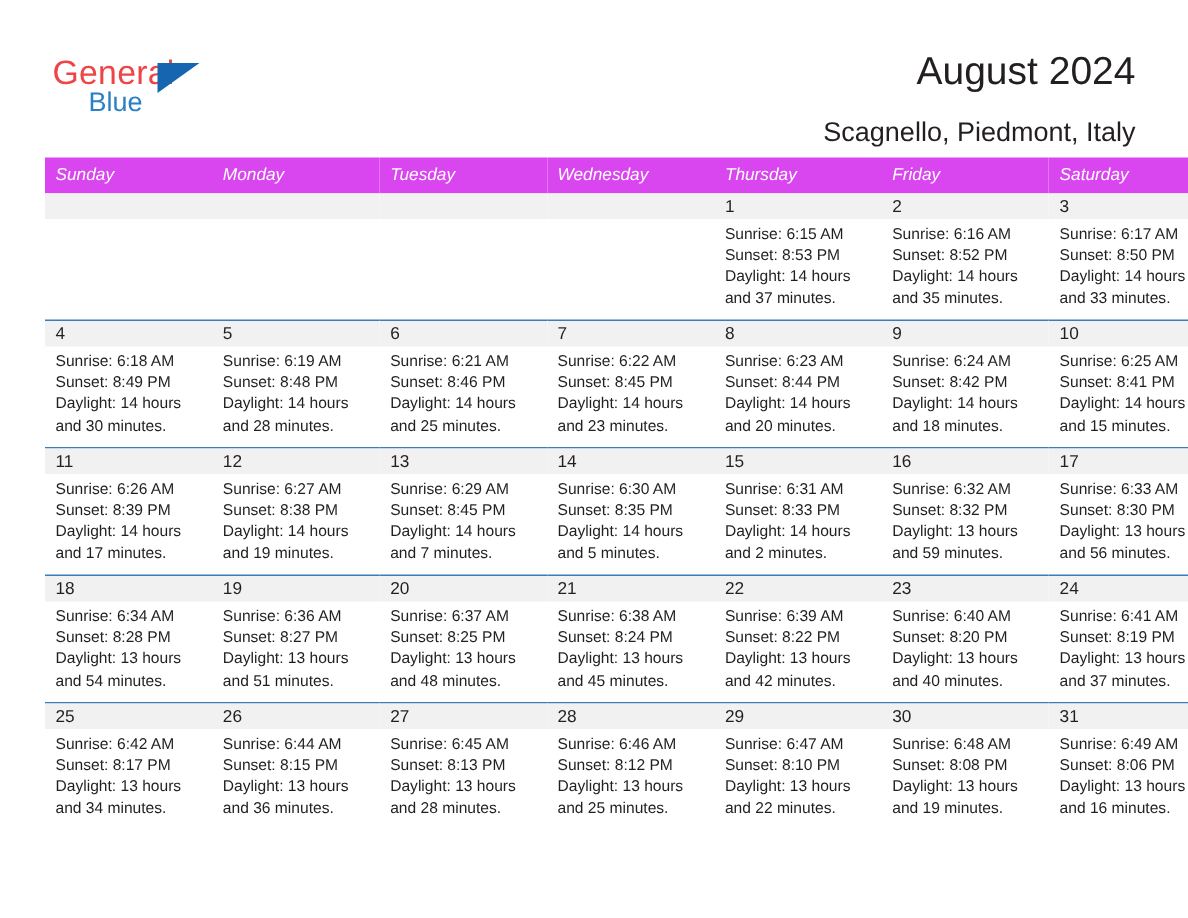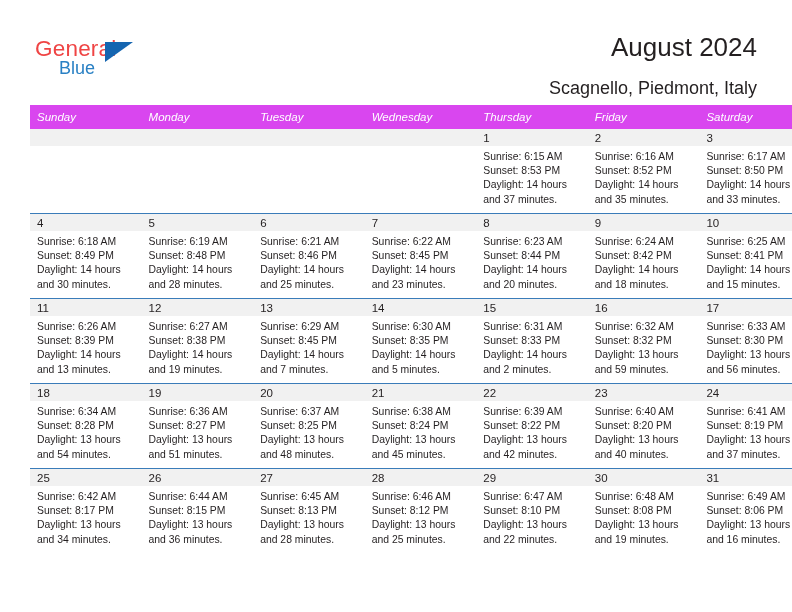--- a/index.html
+++ b/index.html
@@ -309,21 +309,21 @@
             </td>
           </tr>
           <tr>
             <td>
               <div class="daybox">
                 <div class="daynum-band">11</div>
                 <div class="lines">
                   <div>Sunrise: 6:26 AM</div>
                   <div>Sunset: 8:39 PM</div>
                   <div>Daylight: 14 hours</div>
-                  <div>and 13 minutes.</div>
+                  <div>and 17 minutes.</div>
                 </div>
               </div>
             </td>
             <td>
               <div class="daybox">
                 <div class="daynum-band">12</div>
                 <div class="lines">
                   <div>Sunrise: 6:27 AM</div>
                   <div>Sunset: 8:38 PM</div>
                   <div>Daylight: 14 hours</div>

